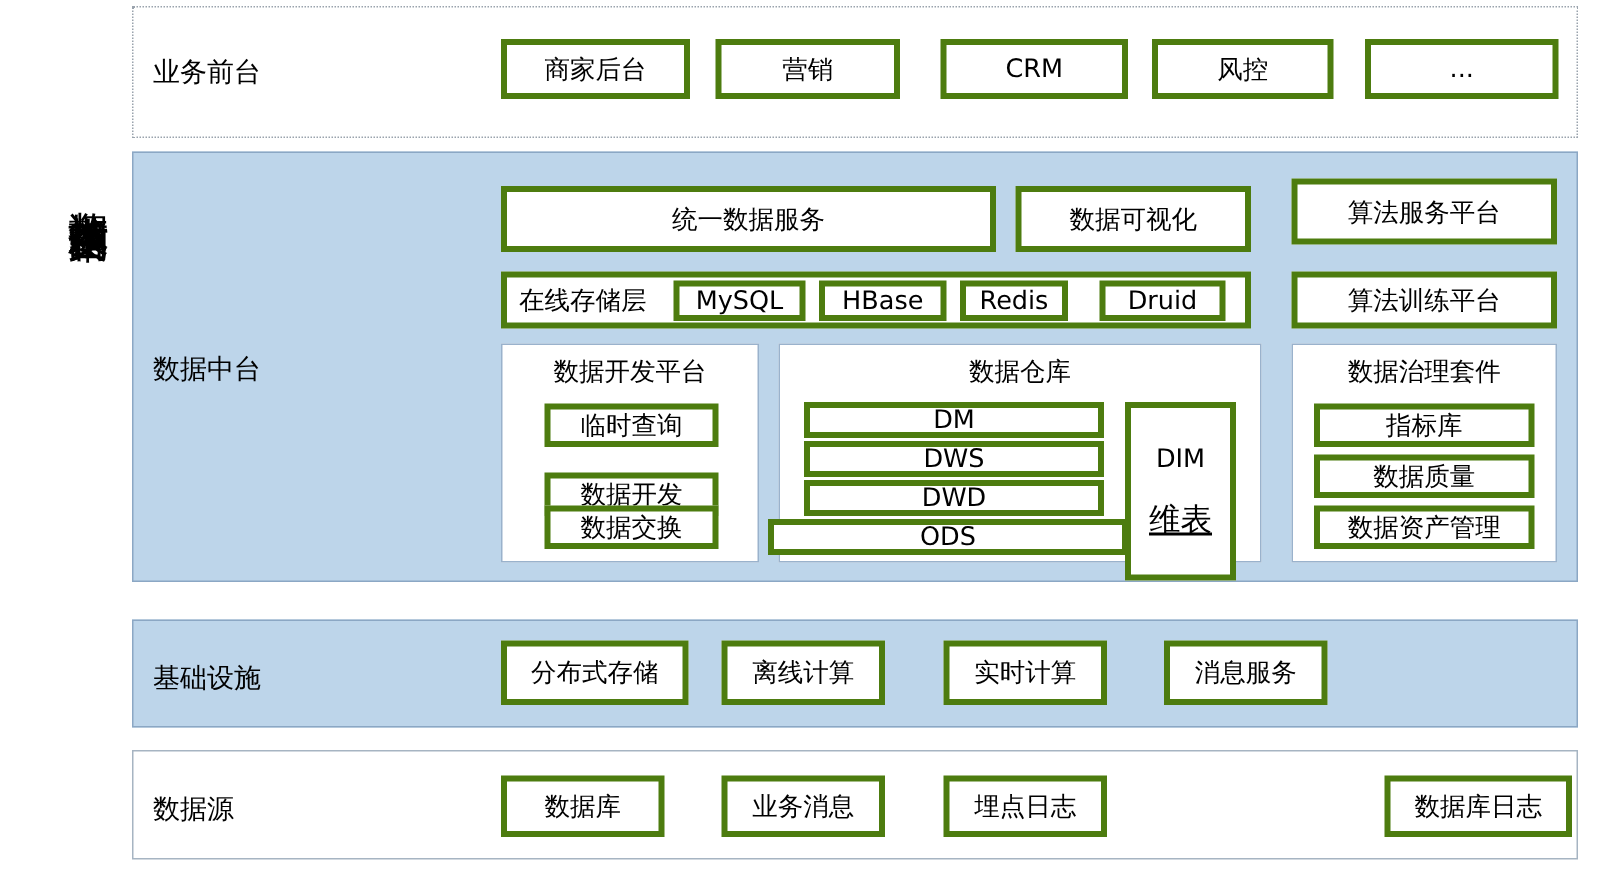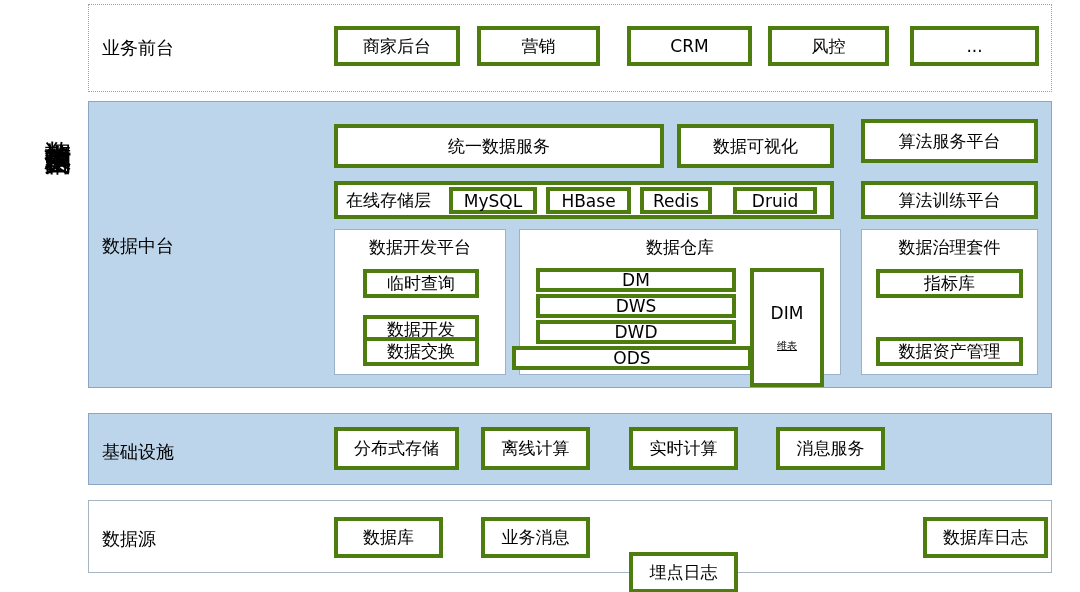--- a/index.html
+++ b/index.html
@@ -116,21 +116,21 @@
     align-items: center;
     justify-content: center;
     line-height: 1.25;
   }
   .dim-cell .l1 {
     font-family: "DejaVu Sans", "Liberation Sans", sans-serif;
     font-size: 17px;
   }
   .dim-cell .l2 {
     font-family: "DejaVu Serif", "Liberation Serif", serif;
-    font-size: 10px;
+    font-size: 21px;
     text-decoration: underline;
   }
 </style>
 </head>
 <body>
 
 <div id="canvas">
 
   <div class="vtitle">数据技术中台架构图</div>
 
@@ -176,31 +176,32 @@
   <div class="box latin" style="left:512px; top:346px; width:240px; height:24px;">ODS</div>
   <div class="box dim-cell" style="left:750px; top:268px; width:74px; height:119px;gap:16px;">
     <span class="l1">DIM</span>
     <span class="l2">维表</span>
   </div>
 
   <div class="group" style="left:861px; top:229px; width:177px; height:146px;">
     <div class="group-title">数据治理套件</div>
   </div>
   <div class="box" style="left:876px; top:269px; width:147px; height:29px;">指标库</div>
+  <div class="box" style="left:876px; top:303px; width:147px; height:29px;">数据质量</div>
   <div class="box" style="left:876px; top:337px; width:147px; height:29px;">数据资产管理</div>
 
   <div class="band band-infra"></div>
   <div class="band-label lbl-infra">基础设施</div>
 
   <div class="box" style="left:334px; top:427px; width:125px; height:43px;">分布式存储</div>
   <div class="box" style="left:481px; top:427px; width:109px; height:43px;">离线计算</div>
   <div class="box" style="left:629px; top:427px; width:109px; height:43px;">实时计算</div>
   <div class="box" style="left:776px; top:427px; width:109px; height:43px;">消息服务</div>
 
   <div class="band band-source"></div>
   <div class="band-label lbl-source">数据源</div>
 
   <div class="box" style="left:334px; top:517px; width:109px; height:41px;">数据库</div>
   <div class="box" style="left:481px; top:517px; width:109px; height:41px;">业务消息</div>
-  <div class="box" style="left:629px; top:517px; width:109px; height:41px;margin-top:35px;">埋点日志</div>
+  <div class="box" style="left:629px; top:517px; width:109px; height:41px;">埋点日志</div>
   <div class="box" style="left:923px; top:517px; width:125px; height:41px;">数据库日志</div>
 
 </div>
 
 </body></html>

